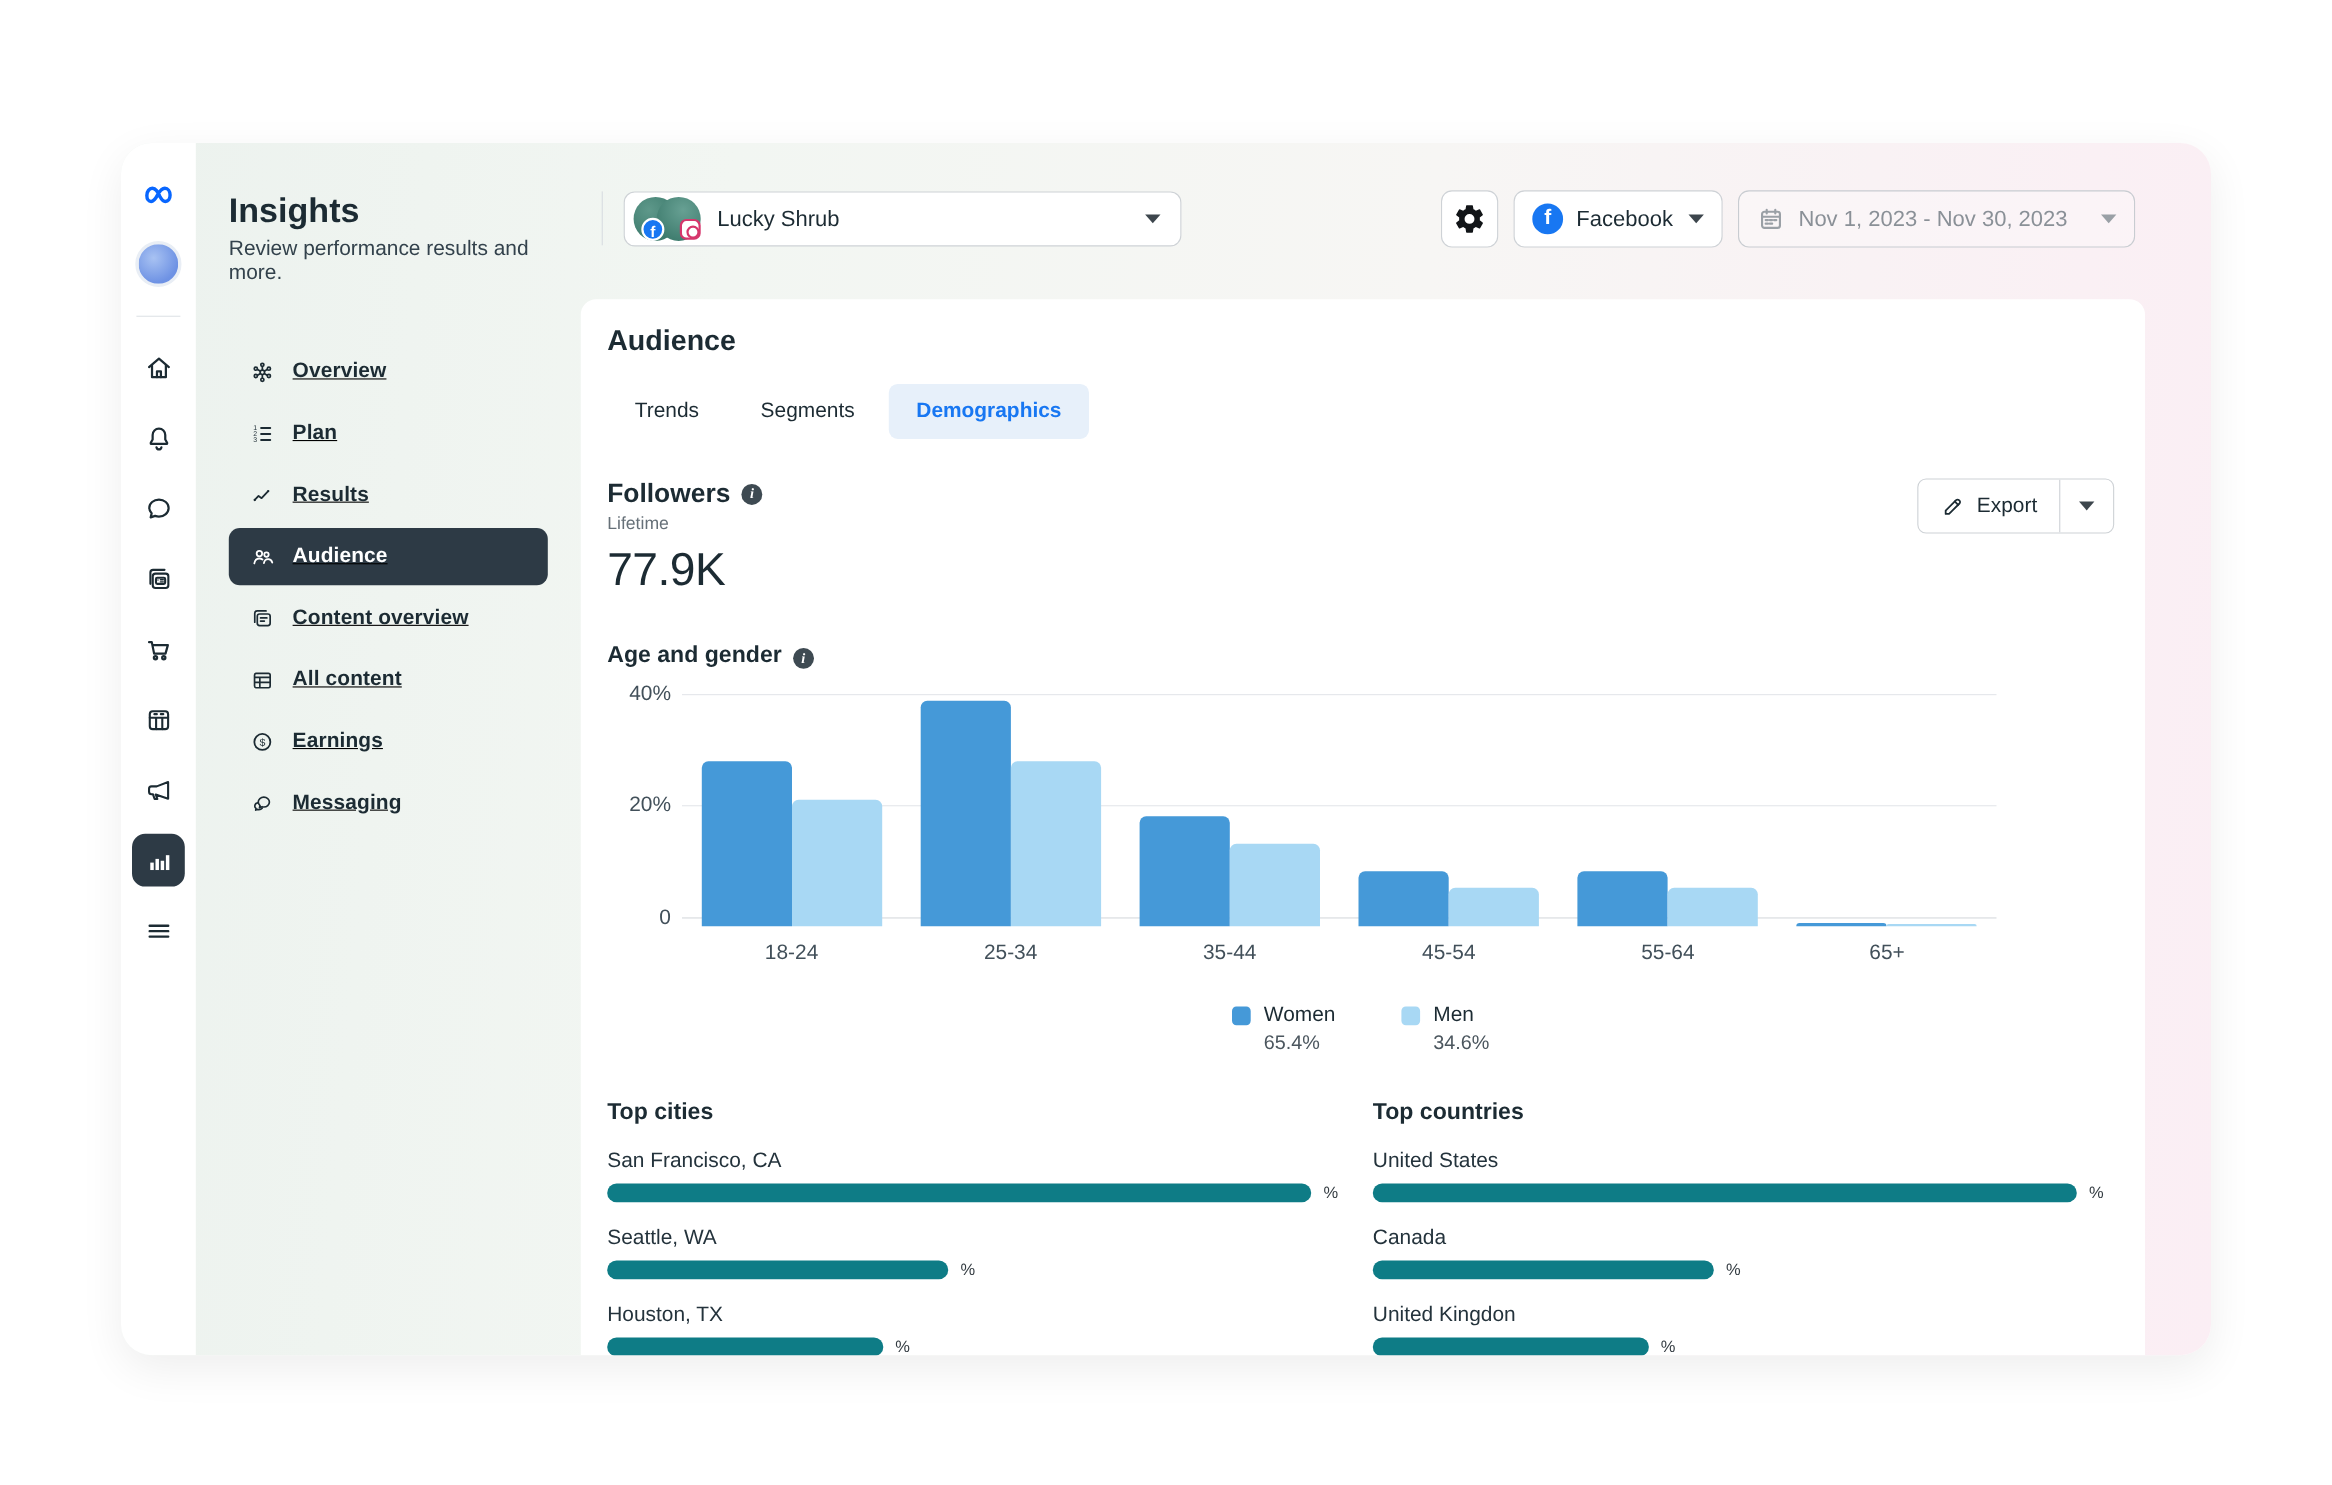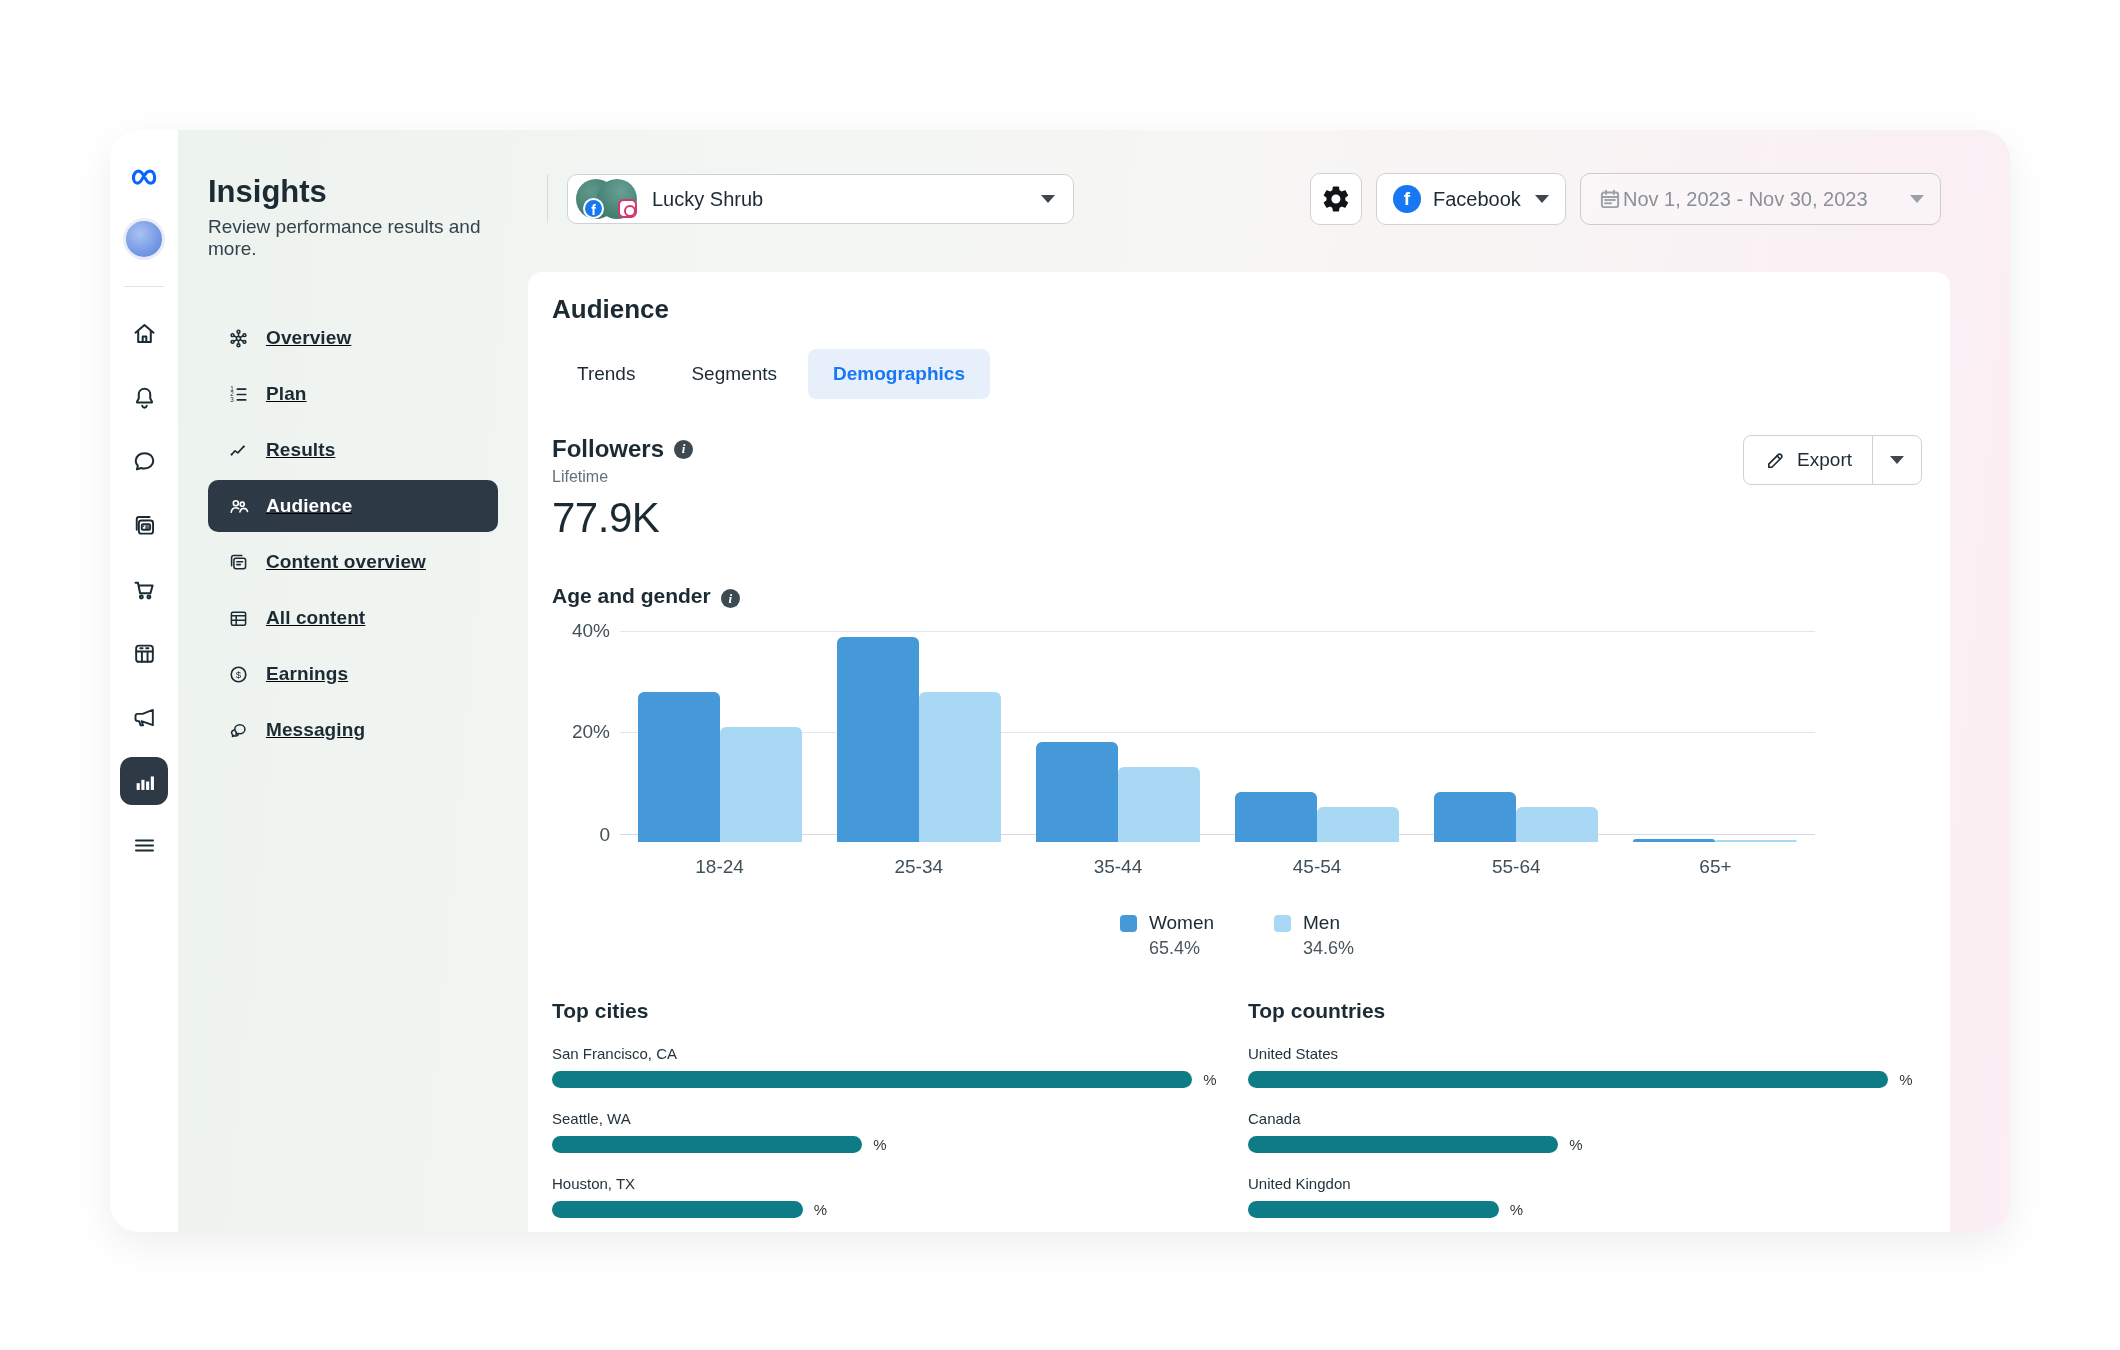--- a/index.html
+++ b/index.html
@@ -60,21 +60,21 @@
   .gear-btn { position:absolute; left:1200px; top:43px; width:52px; height:52px; background:#ffffff;
     border:1px solid #ced2d6; border-radius:10px; display:flex; align-items:center; justify-content:center;
     color:#111417; cursor:pointer; }
   .platform-btn { position:absolute; left:1266px; top:43px; height:52px; width:190px; background:#ffffff;
     border:1px solid #ced2d6; border-radius:10px; display:flex; align-items:center; gap:12px; padding:0 16px;
     cursor:pointer; }
   .fb-circle { width:28px; height:28px; border-radius:50%; background:#1877f2; color:#fff;
     font-weight:700; font-size:19px; text-align:center; line-height:28px; }
   .platform-name { font-size:20px; color:#1c2b33; }
   .date-btn { position:absolute; left:1470px; top:43px; height:52px; width:361px; background:rgba(255,255,255,.25);
-    border:1px solid #c8ccd1; border-radius:10px; display:flex; align-items:center; padding:0 16px;
+    border:1px solid #c8ccd1; border-radius:10px; display:flex; align-items:center; gap:12px; padding:0 16px;
     color:#8a9097; cursor:pointer; }
   .date-text { font-size:20px; color:#8a9097; }
   .date-btn .caret { border-top-color:#9aa0a6; }
 
   
   .card { position:absolute; left:418px; top:142px; width:1422px; height:960px; background:#ffffff;
     border-radius:14px 14px 0 0; padding:22px 28px 0 24px; }
   .page-title { font-size:26px; font-weight:700; color:#1c2b33; }
   .tabs { display:flex; gap:6px; margin-top:24px; }
   .tab { height:50px; display:flex; align-items:center; padding:0 25px; border-radius:8px;
@@ -118,21 +118,21 @@
   .swatch { width:17px; height:17px; border-radius:4px; }
   .legend-name { font-size:19px; color:#1c2b33; }
   .legend-share { margin:4px 0 0 29px; font-size:18px; color:#4b565e; }
 
   
   .geo-row { display:flex; gap:24px; margin-top:40px; }
   .geo-col { width:672px; }
   .geo-col.countries { width:674px; }
   .geo-title { font-size:21px; font-weight:700; color:#1c2b33; }
   .hrow { margin-top:22px; }
-  .hrow-label { font-size:15px; color:#24333c; }
+  .hrow-label { font-size:19px; color:#24333c; }
   .hbar-line { display:flex; align-items:center; gap:11px; margin-top:9px; }
   .hbar-track { flex:1; height:17px; display:flex; align-items:center; }
   .hbar { height:17px; border-radius:9px; background:#0e7c86; }
   .hbar-suffix { font-size:15px; color:#333b41; flex:0 0 auto; }
 </style>
 </head>
 <body>
 
 <div class="window">
 

